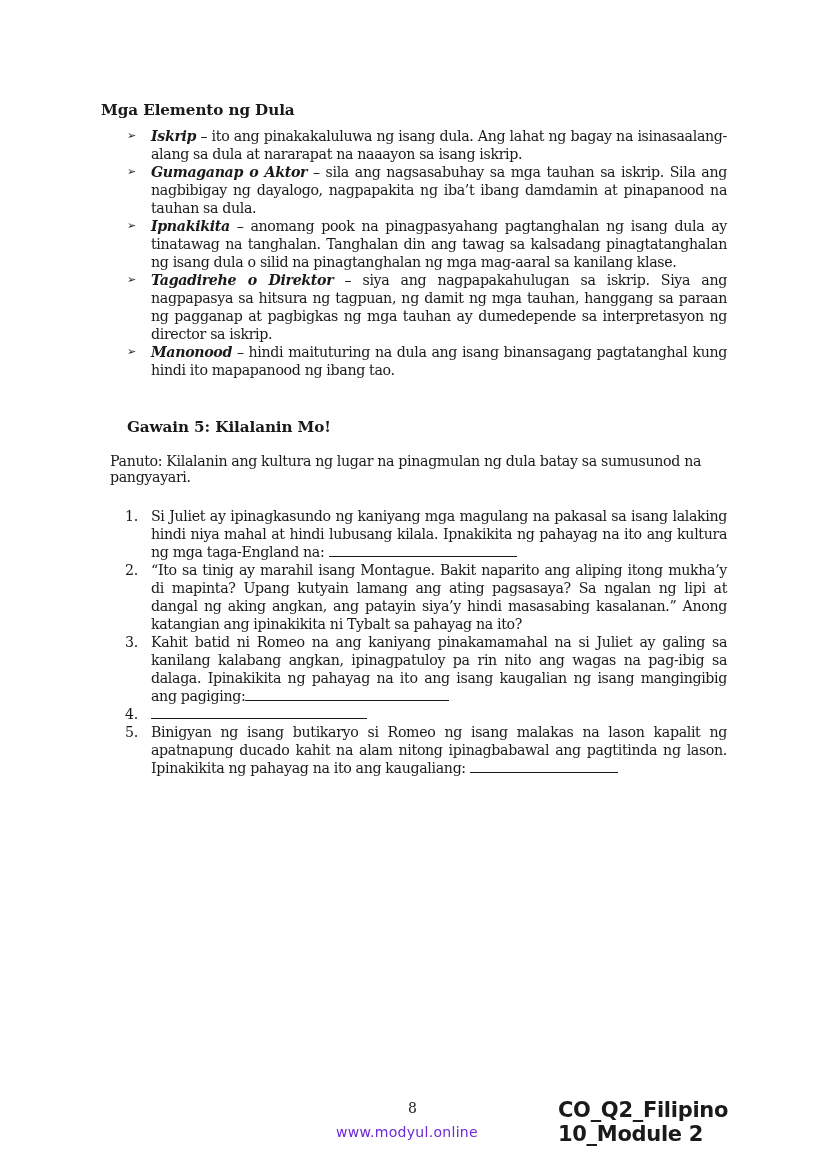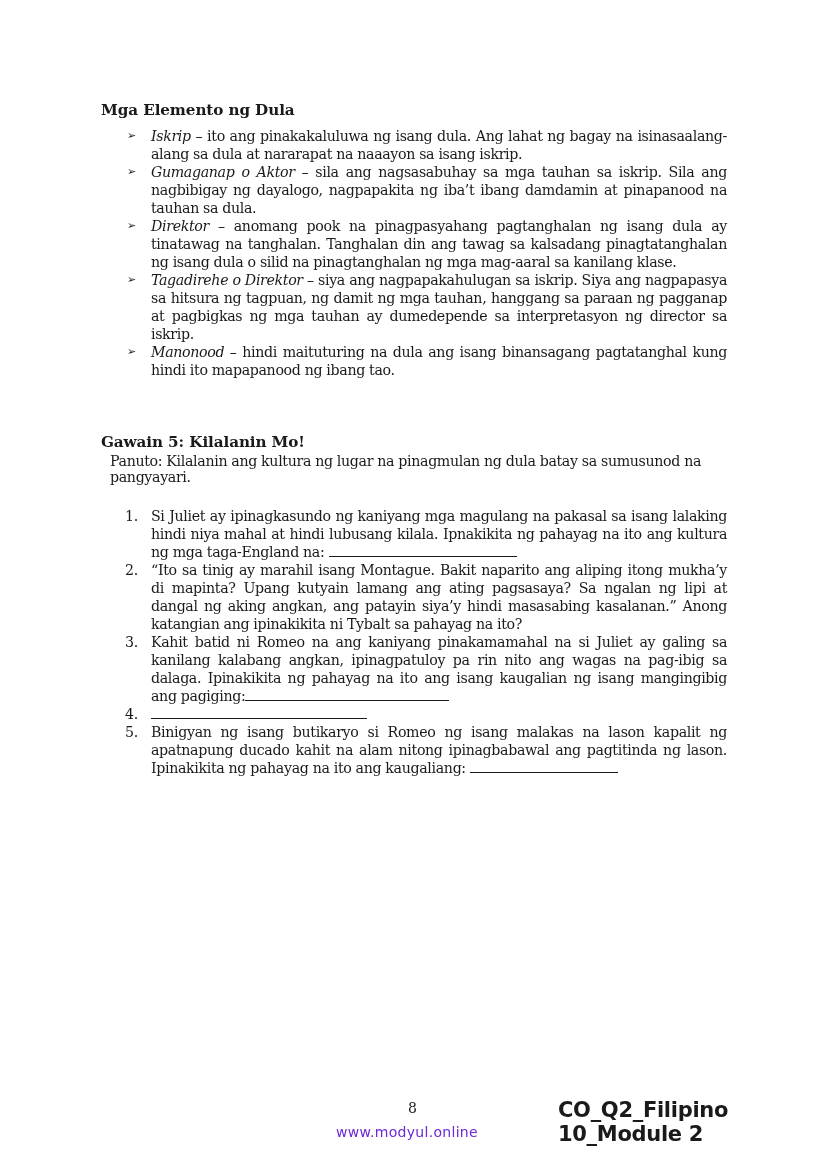--- a/index.html
+++ b/index.html
@@ -2,21 +2,21 @@
 <html><head>
   <meta charset="utf-8">
   <style>
     html, body { margin: 0; padding: 0; background: #ffffff; }
     body { width: 826px; height: 1169px; position: relative; overflow: hidden; font-family: "DejaVu Serif", "Liberation Serif", serif; color: #1a1a1a; }
     .page { position: absolute; left: 0; top: 0; width: 716px; height: 1169px; }
     .section-title { position: absolute; left: 101px; font-weight: bold; font-size: 15.2px; letter-spacing: -0.1px; }
     .el-list { position: absolute; left: 125px; width: 602px; top: 127px; margin: 0; padding: 0; list-style: none; }
     .el-item { position: relative; padding-left: 26px; font-size: 14.2px; line-height: 18px; text-align: justify; letter-spacing: -0.35px; }
     .el-item .bullet { position: absolute; left: 2px; top: 0; font-family: "DejaVu Sans", sans-serif; font-size: 11px; }
-    .el-item .term { font-weight: normal; font-style: italic; }
+    .el-item .term { font-weight: bold; font-style: italic; }
     .panuto { position: absolute; left: 110px; top: 453px; width: 626px; font-size: 14.2px; line-height: 16px; letter-spacing: -0.35px; }
     .q-list { position: absolute; left: 122px; width: 605px; top: 507px; margin: 0; padding: 0; list-style: none; }
     .q-item { position: relative; padding-left: 29px; font-size: 14.2px; line-height: 18px; text-align: justify; letter-spacing: -0.35px; }
     .q-item .num { position: absolute; left: 3px; top: 0; }
     .blank { display: inline-block; border-bottom: 1px solid #1a1a1a; height: 13px; vertical-align: baseline; }
     .footer-page { position: absolute; left: 408px; top: 1100px; font-size: 14px; font-family: "DejaVu Serif", serif; }
     .footer-code { position: absolute; left: 558px; top: 1098px; font-family: "DejaVu Sans", "Liberation Sans", sans-serif; font-weight: bold; font-size: 21px; letter-spacing: -0.3px; }
     .watermark { position: absolute; left: 336px; top: 1124px; font-family: "DejaVu Sans", "Liberation Sans", sans-serif; font-size: 14px; color: #6d28d9; letter-spacing: 0.3px; }
   </style>
 </head>
@@ -27,31 +27,31 @@
   <div class="section-title" style="top:101px;">Mga Elemento ng Dula</div>
 
   <ul class="el-list">
     <li class="el-item">
       <span class="bullet">➢</span><span class="term">Iskrip</span><span> – ito ang pinakakaluluwa ng isang dula. Ang lahat ng bagay na isinasaalang-alang sa dula at nararapat na naaayon sa isang iskrip.</span>
     </li>
     <li class="el-item">
       <span class="bullet">➢</span><span class="term">Gumaganap o Aktor</span><span> – sila ang nagsasabuhay sa mga tauhan sa iskrip. Sila ang nagbibigay ng dayalogo, nagpapakita ng iba’t ibang damdamin at pinapanood na tauhan sa dula.</span>
     </li>
     <li class="el-item">
-      <span class="bullet">➢</span><span class="term">Direktor</span><span> – anomang pook na pinagpasyahang pagtanghalan ng isang dula ay tinatawag na tanghalan. Tanghalan din ang tawag sa kalsadang pinagtatanghalan ng isang dula o silid na pinagtanghalan ng mga mag-aaral sa kanilang klase.</span>
+      <span class="bullet">➢</span><span class="term">Ipnakikita</span><span> – anomang pook na pinagpasyahang pagtanghalan ng isang dula ay tinatawag na tanghalan. Tanghalan din ang tawag sa kalsadang pinagtatanghalan ng isang dula o silid na pinagtanghalan ng mga mag-aaral sa kanilang klase.</span>
     </li>
     <li class="el-item">
       <span class="bullet">➢</span><span class="term">Tagadirehe o Direktor</span><span> – siya ang nagpapakahulugan sa iskrip. Siya ang nagpapasya sa hitsura ng tagpuan, ng damit ng mga tauhan, hanggang sa paraan ng pagganap at pagbigkas ng mga tauhan ay dumedepende sa interpretasyon ng director sa iskrip.</span>
     </li>
     <li class="el-item">
       <span class="bullet">➢</span><span class="term">Manonood</span><span> – hindi maituturing na dula ang isang binansagang pagtatanghal kung hindi ito mapapanood ng ibang tao.</span>
     </li>
   </ul>
 
-  <div class="section-title" style="top:433px;">Gawain 5: Kilalanin Mo!</div>
+  <div class="section-title" style="top:418px;margin-left:26px;">Gawain 5: Kilalanin Mo!</div>
   <div class="panuto">Panuto: Kilalanin ang kultura ng lugar na pinagmulan ng dula batay sa sumusunod na pangyayari.</div>
 
   <ol class="q-list">
     <li class="q-item">
       <span class="num">1.</span><span>Si Juliet ay ipinagkasundo ng kaniyang mga magulang na pakasal sa isang lalaking hindi niya mahal at hindi lubusang kilala. Ipnakikita ng pahayag na ito ang kultura ng mga taga-England na: </span><span class="blank" style="width:188px;"></span>
     </li>
     <li class="q-item">
       <span class="num">2.</span><span> “Ito sa tinig ay marahil isang Montague. Bakit naparito ang aliping itong mukha’y di mapinta? Upang kutyain lamang ang ating pagsasaya? Sa ngalan ng lipi at dangal ng aking angkan, ang patayin siya’y hindi masasabing kasalanan.” Anong katangian ang ipinakikita ni Tybalt sa pahayag na ito?</span>
     </li>
     <li class="q-item">

